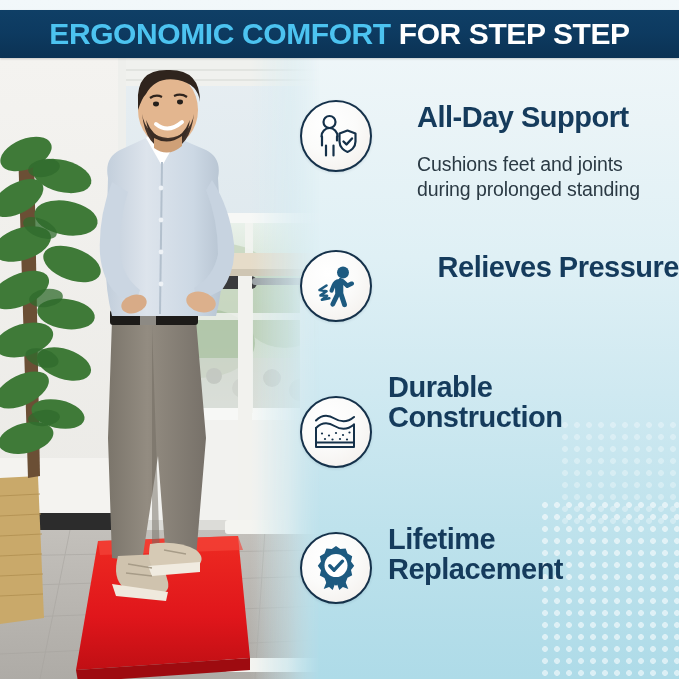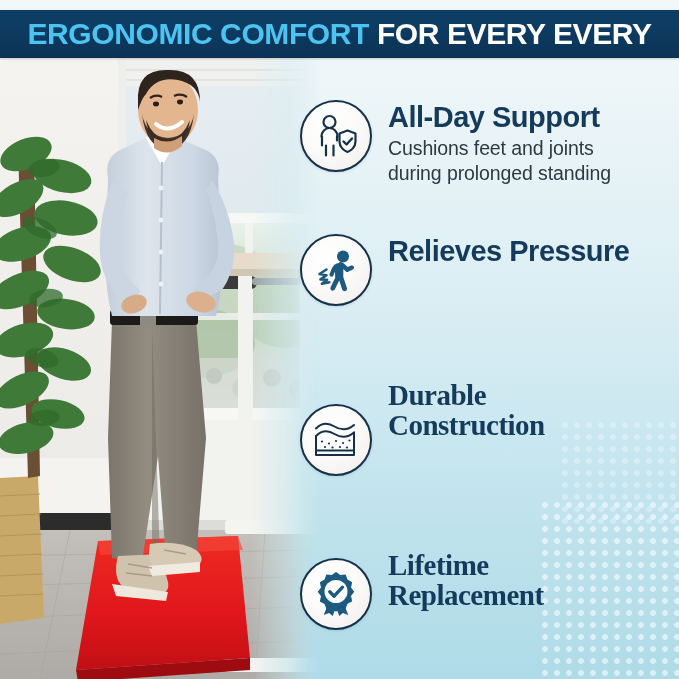--- a/index.html
+++ b/index.html
@@ -97,24 +97,24 @@
     height: 617px;
     z-index: 10;
   }
   .feature {
     position: absolute;
     left: 0;
     display: flex;
     align-items: flex-start;
     width: 379px;
   }
-  .f1 { top: 38px; }
-  .f2 { top: 172px; }
-  .f3 { top: 316px; font-family: Liberation Serif, serif; }
-  .f4 { top: 486px; font-family: Liberation Serif, serif; }
+  .f1 { top: 38px; gap: 29px; }
+  .f2 { top: 188px; justify-content: space-between; }
+  .f3 { top: 308px; }
+  .f4 { top: 460px; }
 
   .icon-badge {
     flex: 0 0 auto;
     width: 72px;
     height: 72px;
     border-radius: 50%;
     background: radial-gradient(circle at 38% 32%, #ffffff 0%, #fbfbfa 45%, #f1ece8 100%);
     border: 2.5px solid #15314a;
     display: flex;
     align-items: center;
@@ -131,21 +131,21 @@
     font-size: 29px;
     font-weight: 700;
     line-height: 1.04;
     letter-spacing: -0.5px;
     white-space: pre-line;
   }
   .fbody {
     color: #2b3a44;
     font-size: 19.5px;
     line-height: 1.26;
-    margin-top: 4px;
+    margin-top: 20px;
     white-space: pre-line;
     letter-spacing: -0.1px;
   }
 </style>
 </head>
 <body>
 
 <div class="poster">
 
   <div class="photo">
@@ -346,21 +346,21 @@
       </g>
 
       <rect x="250" y="0" width="70" height="621" fill="url(#fadeRight)"></rect>
     </svg>
   </div>
 
   <div class="dot-pattern"></div>
   <div class="dot-pattern mid"></div>
 
   <div class="banner">
-    <div class="banner-text"><span class="banner-accent">ERGONOMIC COMFORT</span><span class="banner-plain"> FOR EVERY EVERY</span></div>
+    <div class="banner-text"><span class="banner-accent">ERGONOMIC COMFORT</span><span class="banner-plain"> FOR STEP STEP</span></div>
   </div>
 
   <div class="features">
 
     <div class="feature f1">
       <div class="icon-badge">
         <svg width="42" height="44" viewBox="0 0 42 44" fill="none" stroke="#15314a" stroke-width="2.2" stroke-linecap="round" stroke-linejoin="round">
           <circle cx="14.5" cy="8" r="6"></circle>
           <path d="M6.5 22.5c0-4.8 3.6-8.5 8-8.5s8 3.7 8 8.5"></path>
           <path d="M7 22.5v9M22 22.5v4"></path>

